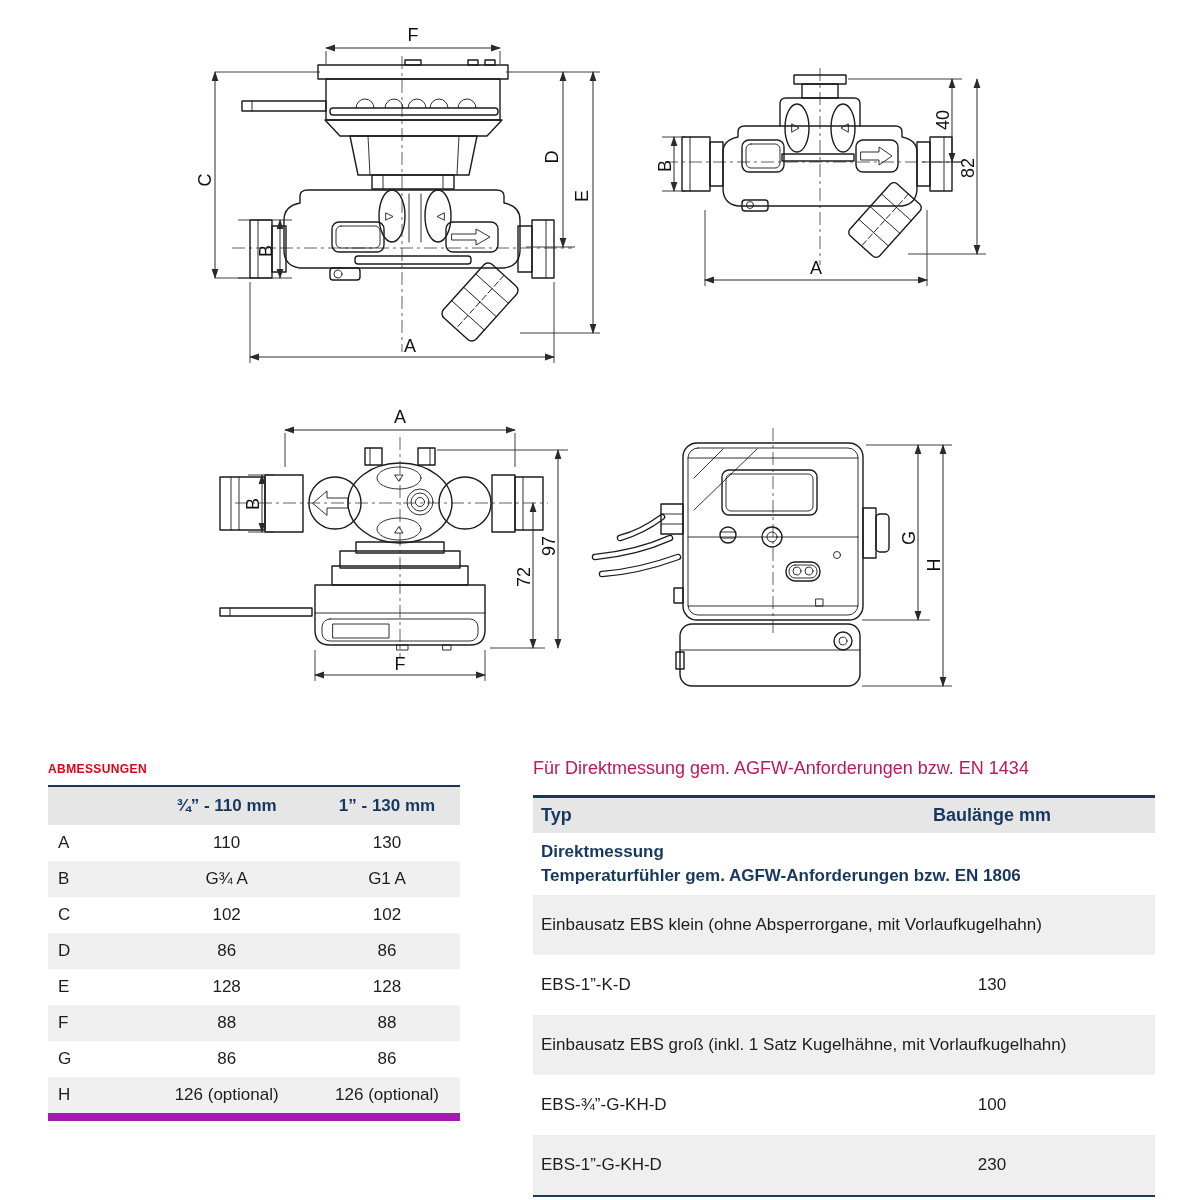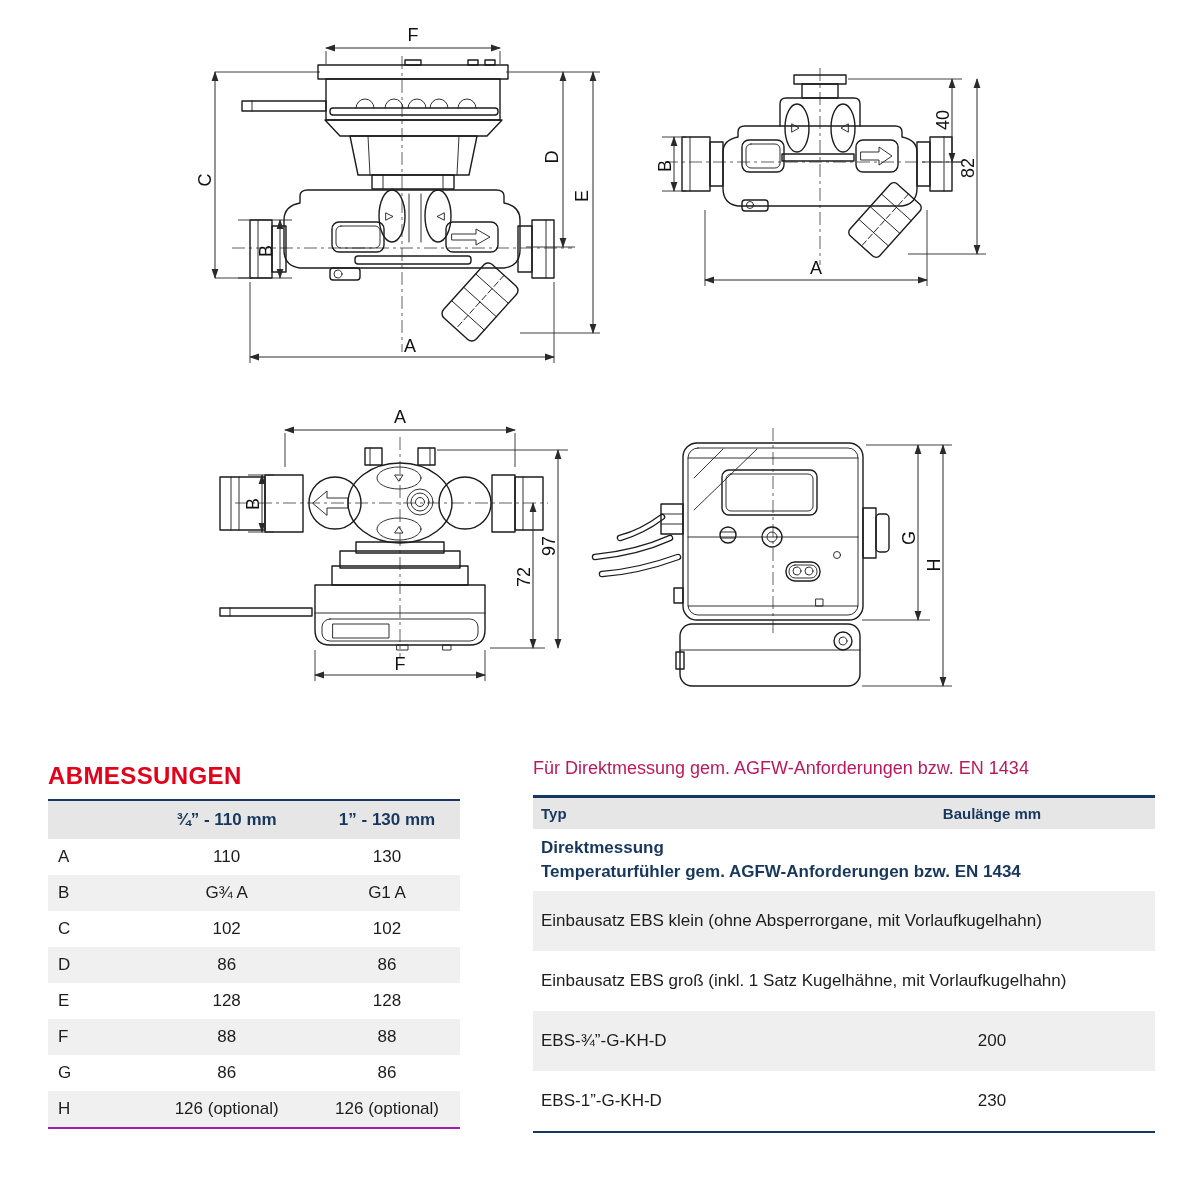--- a/index.html
+++ b/index.html
@@ -11,38 +11,38 @@
   .dev2{fill:none;stroke:#1c1c1c;stroke-width:0.9;stroke-linejoin:round;}
   .dim{stroke:#2a2a2a;stroke-width:1;fill:none;}
   .ext{stroke:#2a2a2a;stroke-width:0.9;fill:none;}
   .cl{stroke:#3a3a3a;stroke-width:0.8;fill:none;stroke-dasharray:13 4 3 4;}
   .lbl{font-family:"Liberation Sans",sans-serif;font-size:18px;fill:#111;}
   .cable-o{fill:none;stroke:#1c1c1c;stroke-width:6.5;stroke-linecap:round;}
   .cable-i{fill:none;stroke:#ffffff;stroke-width:4;stroke-linecap:round;}
 
   
   .dims-section{position:absolute;left:48px;top:762px;width:412px;}
-  .dims-section h2{margin:0 0 9px 0;font-size:24px;font-weight:bold;color:#e2001a;letter-spacing:.4px;}
+  .dims-section h2{margin:0 0 9px 0;font-size:12px;font-weight:bold;color:#e2001a;letter-spacing:.4px;}
   table{border-collapse:collapse;}
-  .dims-table{width:412px;border-top:2px solid #17375e;border-bottom:2px solid #a21caf;font-size:17px;}
+  .dims-table{width:412px;border-top:2px solid #17375e;border-bottom:8px solid #a21caf;font-size:17px;}
   .dims-table thead th{background:#e6e6e6;color:#17375e;font-weight:bold;padding:9px 4px;font-size:17px;}
   .dims-table th.c0{width:90px;}
   .dims-table th.c1{width:177px;text-align:center;}
   .dims-table th.c2{width:145px;text-align:center;}
   .dims-table tbody td{padding:8px 4px;color:#1d1d1d;}
   .dims-table tbody td.rowlab{text-align:left;padding-left:10px;}
   .dims-table tbody td.val{text-align:center;}
   .dims-table tbody tr:nth-child(even){background:#f0f0f0;}
 
   
   .install-section{position:absolute;left:533px;top:758px;width:622px;}
   .install-section h3{margin:0 0 8px 0;font-size:19px;font-weight:bold;color:#1d1d1d;}
   .install-section p.sub{margin:0 0 16px 0;font-size:18px;color:#be185d;}
   .install-table{width:622px;border-top:3px solid #17375e;border-bottom:2px solid #17375e;font-size:17px;}
-  .install-table thead th{background:#e6e6e6;color:#17375e;font-weight:bold;padding:7px 8px;font-size:15px;}
+  .install-table thead th{background:#e6e6e6;color:#17375e;font-weight:bold;padding:7px 8px;font-size:18px;}
   .install-table th.tleft{text-align:left;}
   .install-table th.tright{width:310px;text-align:center;}
   .install-table tbody tr:nth-child(even){background:#efefef;}
   .install-table td{padding:20px 8px;color:#1d1d1d;}
   .install-table tr.section td{padding:7px 8px;}
   .install-table .sec-line{color:#17375e;font-weight:bold;line-height:24px;}
   .install-table td.val{text-align:center;}
 </style>
 </head>
 <body>
@@ -377,32 +377,36 @@
       <thead>
         <tr>
           <th class="tleft">Typ</th>
           <th class="tright">Baulänge mm</th>
         </tr>
       </thead>
       <tbody>
         <tr class="section">
           <td colspan="2">
             <div class="sec-line">Direktmessung</div>
-            <div class="sec-line">Temperaturfühler gem. AGFW-Anforderungen bzw. EN 1434</div>
+            <div class="sec-line">Temperaturfühler gem. AGFW-Anforderungen bzw. EN 1806</div>
           </td>
         </tr>
         <tr>
           <td colspan="2">Einbausatz EBS klein (ohne Absperrorgane, mit Vorlaufkugelhahn)</td>
         </tr>
         <tr>
+          <td>EBS-1”-K-D</td>
+          <td class="val">130</td>
+        </tr>
+        <tr>
           <td colspan="2">Einbausatz EBS groß (inkl. 1 Satz Kugelhähne, mit Vorlaufkugelhahn)</td>
         </tr>
         <tr>
           <td>EBS-¾”-G-KH-D</td>
-          <td class="val">200</td>
+          <td class="val">100</td>
         </tr>
         <tr>
           <td>EBS-1”-G-KH-D</td>
           <td class="val">230</td>
         </tr>
       </tbody>
     </table>
   </section>
 
 </div>

